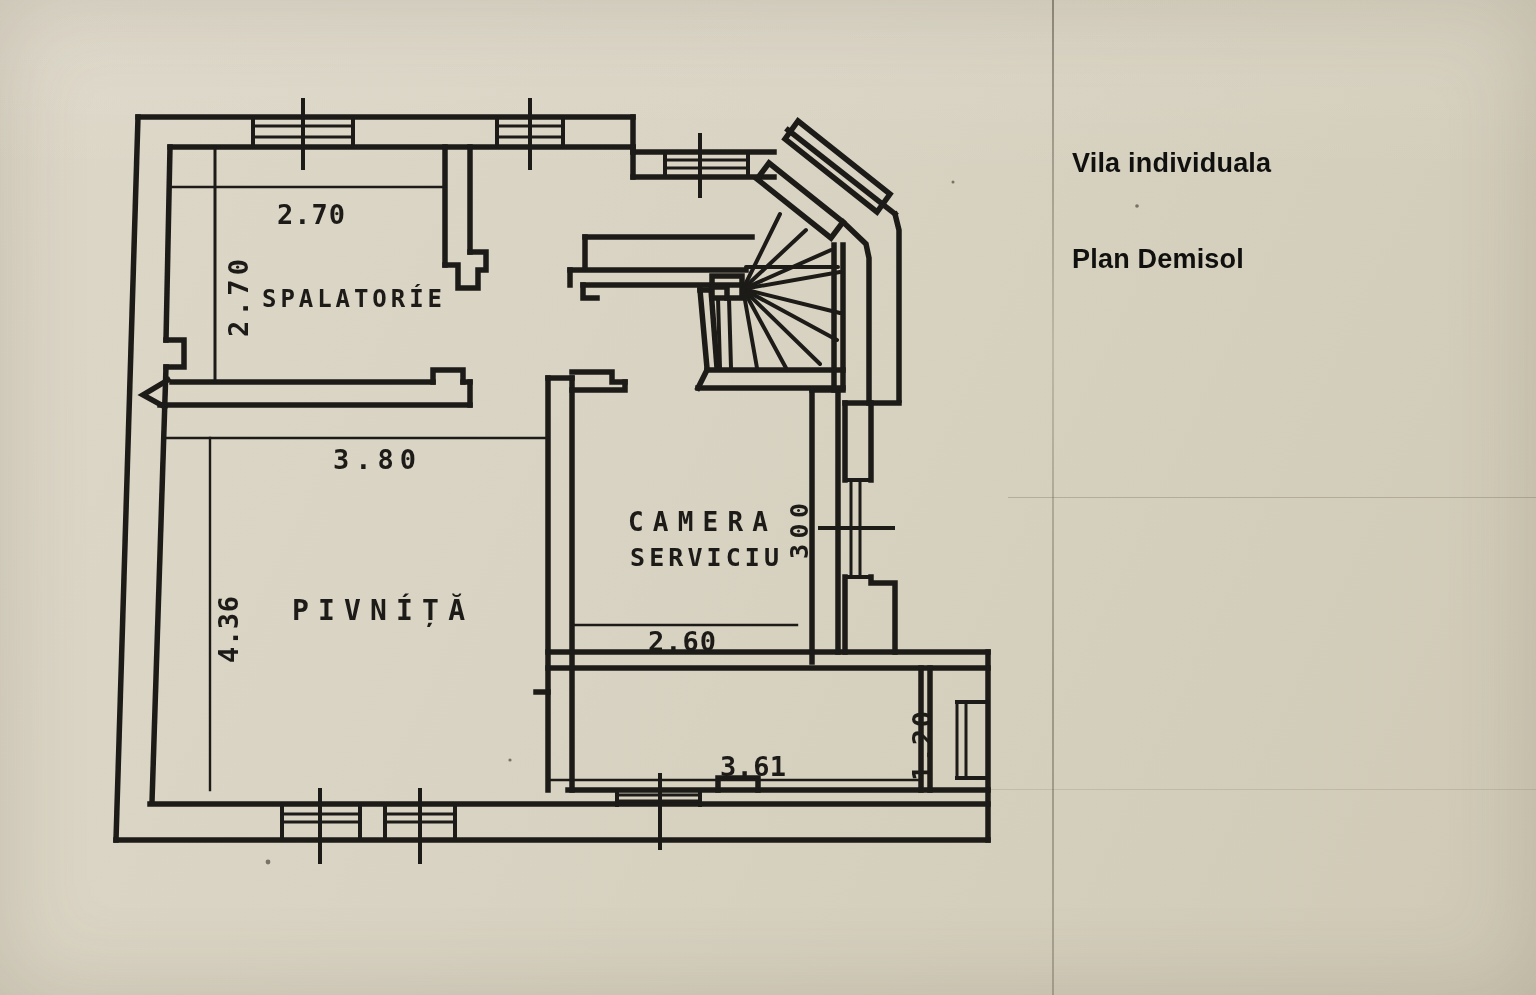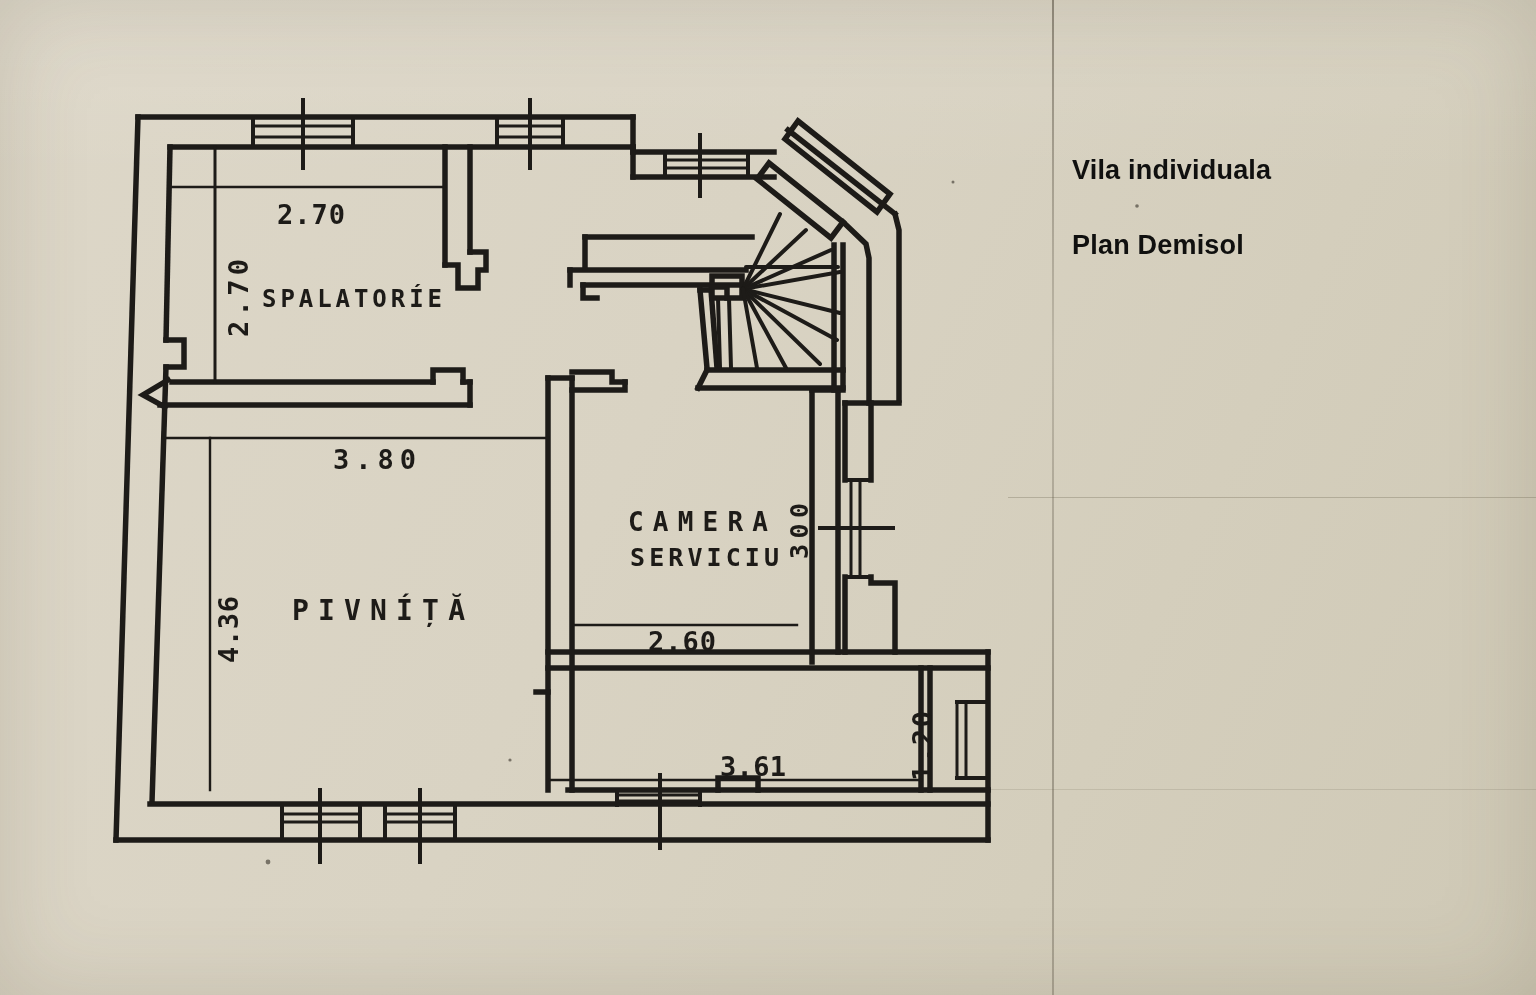--- a/index.html
+++ b/index.html
@@ -27,22 +27,22 @@
   }
   .crease-h2{
     position:absolute;top:789px;left:980px;width:556px;height:1px;
     background:rgba(95,86,66,0.16);
   }
   .annotation{
     position:absolute;left:1072px;
     font-family:"Liberation Sans",sans-serif;
     font-weight:700;font-size:27px;color:#10100f;letter-spacing:0.2px;
   }
-  .annotation.l1{top:155px;}
-  .annotation.l2{top:230px;}
+  .annotation.l1{top:148px;}
+  .annotation.l2{top:244px;}
   svg.plan{position:absolute;top:0;left:0;}
   svg.plan text{
     font-family:"DejaVu Sans Mono","DejaVu Sans",monospace;
     font-weight:700;fill:#1d1b18;
   }
 </style>
 </head>
 <body>
 
 <div class="page">

